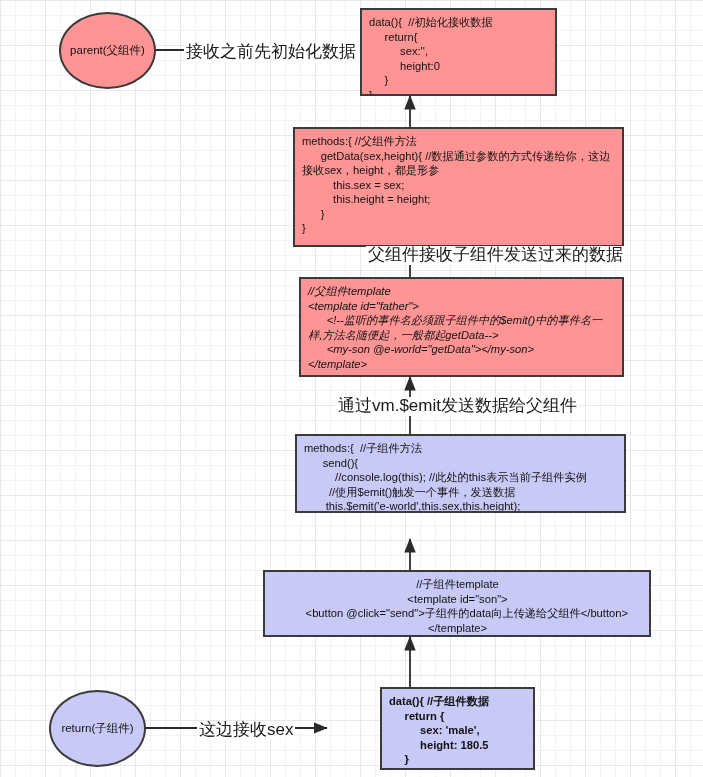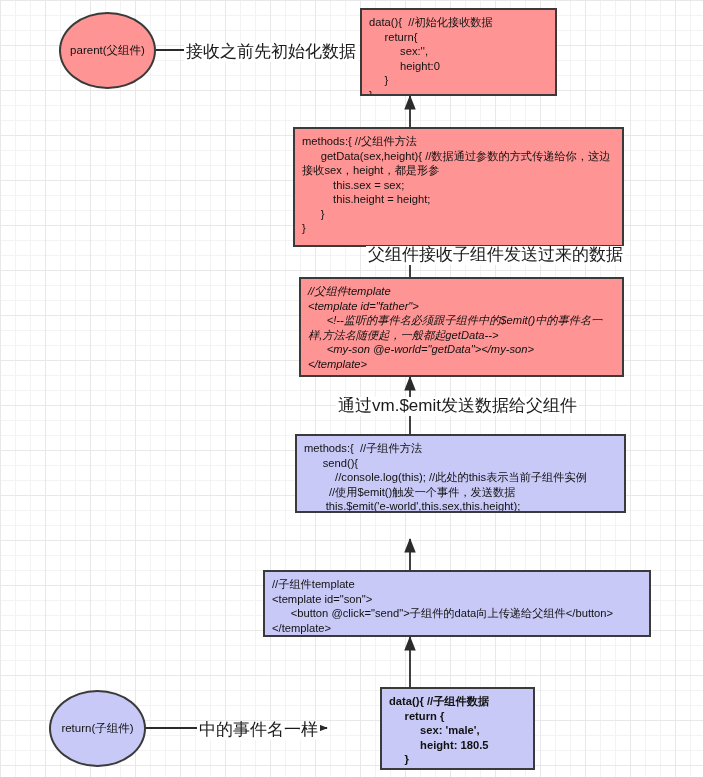--- a/index.html
+++ b/index.html
@@ -135,33 +135,33 @@
 &lt;/template&gt;</div>
 
   <div class="node purple code" style="left:247px; top:434px; width:331px; height:79px;">methods:{  //子组件方法
       send(){
           //console.log(this); //此处的this表示当前子组件实例
         //使用$emit()触发一个事件，发送数据
        this.$emit('e-world',this.sex,this.height);
       }
 }</div>
 
-  <div class="node purple code" style="left:215px; top:570px; width:388px; height:67px;">//子组件template
+  <div class="node purple code" style="left:215px; top:570px; width:388px; height:67px;text-align:center;">//子组件template
 &lt;template id="son"&gt;
       &lt;button @click="send"&gt;子组件的data向上传递给父组件&lt;/button&gt;
 &lt;/template&gt;</div>
 
   <div class="node purple code" style="left:332px; top:687px; width:155px; height:83px;font-weight:bold;">data(){ //子组件数据
      return {
           sex: 'male',
           height: 180.5
      }
 }</div>
 
   <div class="edge-label" style="left:184px; top:43px;">接收之前先初始化数据</div>
 
   <div class="edge-label" style="left:330px; top:246px;margin-left:36px;">父组件接收子组件发送过来的数据</div>
 
   <div class="edge-label" style="left:336px; top:397px;">通过vm.$emit发送数据给父组件</div>
 
-  <div class="edge-label" style="left:197px; top:721px;">中的事件名一样</div>
+  <div class="edge-label" style="left:197px; top:721px;">这边接收sex</div>
 
 </div>
 
 </body></html>

